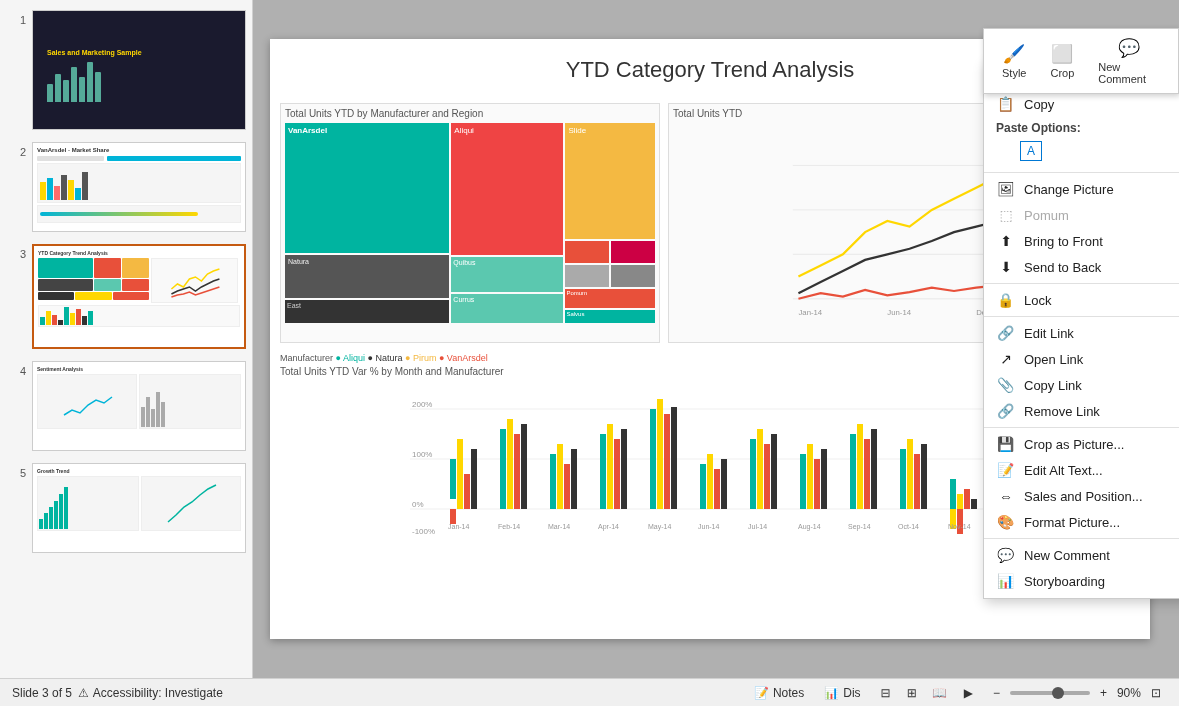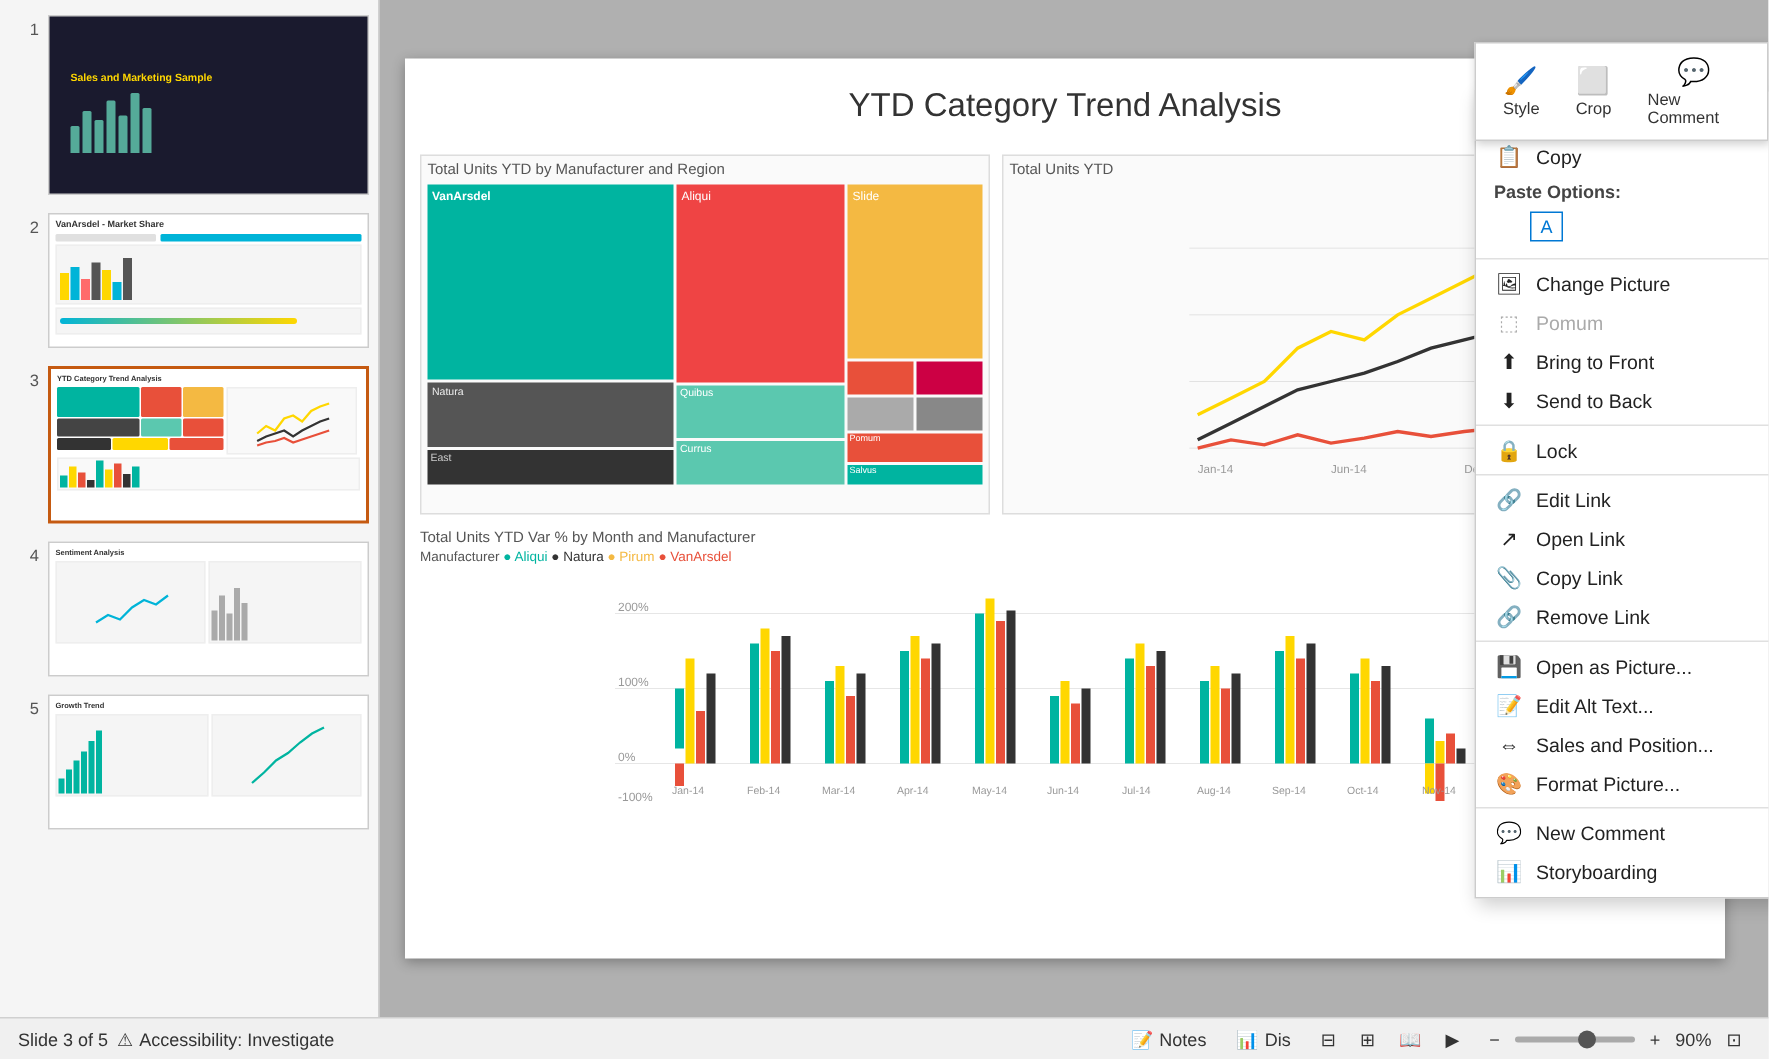--- a/index.html
+++ b/index.html
@@ -313,21 +313,21 @@
         </div>
 
         <div class="ctx-item">
           <span class="ctx-icon">🔗</span>
           <span>Remove Link</span>
         </div>
         <div class="ctx-separator"></div>
 
         <div class="ctx-item">
           <span class="ctx-icon">💾</span>
-          <span>Open as Picture...</span>
+          <span>Crop as Picture...</span>
         </div>
 
         <div class="ctx-item">
           <span class="ctx-icon">📝</span>
           <span>Edit Alt Text...</span>
         </div>
 
         <div class="ctx-item">
           <span class="ctx-icon">⇔</span>
           <span>Sales and Position...</span>
@@ -402,28 +402,28 @@
               <polyline points="5,155 25,145 45,135 65,125 85,120 105,115 125,108 145,100 165,95 185,90" stroke="#333" stroke-width="2" fill="none"></polyline>
               <polyline points="5,160 25,155 45,158 65,152 85,157 105,154 125,150 145,153 165,150 185,148" stroke="#e8503a" stroke-width="2" fill="none"></polyline>
               <text x="5" y="175" font-size="7" fill="#999">Jan-14</text>
               <text x="85" y="175" font-size="7" fill="#999">Jun-14</text>
               <text x="165" y="175" font-size="7" fill="#999">Dec-14</text>
             </svg>
           </div>
         </div>
 
         <div style="padding: 0 10px; height: 200px;">
-          <div style="font-size: 10px; color:#555; margin-bottom:2px;">Total Units YTD Var % by Month and Manufacturer</div>
           <div style="font-size: 9px; color:#555; margin-bottom:3px;">
             Manufacturer 
             <span style="color:#00b4a0;">● Aliqui</span>
             <span style="color:#333;"> ● Natura</span>
             <span style="color:#f4b942;"> ● Pirum</span>
             <span style="color:#e8503a;"> ● VanArsdel</span>
           </div>
+          <div style="font-size: 10px; color:#555; margin-bottom:2px;">Total Units YTD Var % by Month and Manufacturer</div>
           <svg width="100%" height="160" viewBox="0 0 600 160">
             <line x1="0" y1="30" x2="600" y2="30" stroke="#ddd" stroke-width="0.5"></line>
             <line x1="0" y1="80" x2="600" y2="80" stroke="#ddd" stroke-width="0.5"></line>
             <line x1="0" y1="130" x2="600" y2="130" stroke="#ddd" stroke-width="0.5"></line>
             <text x="2" y="28" font-size="8" fill="#999">200%</text>
             <text x="2" y="78" font-size="8" fill="#999">100%</text>
             <text x="2" y="128" font-size="8" fill="#999">0%</text>
             <text x="2" y="155" font-size="8" fill="#999">-100%</text>
 
             <rect x="40" y="80" width="6" height="40" fill="#00b4a0"></rect>

